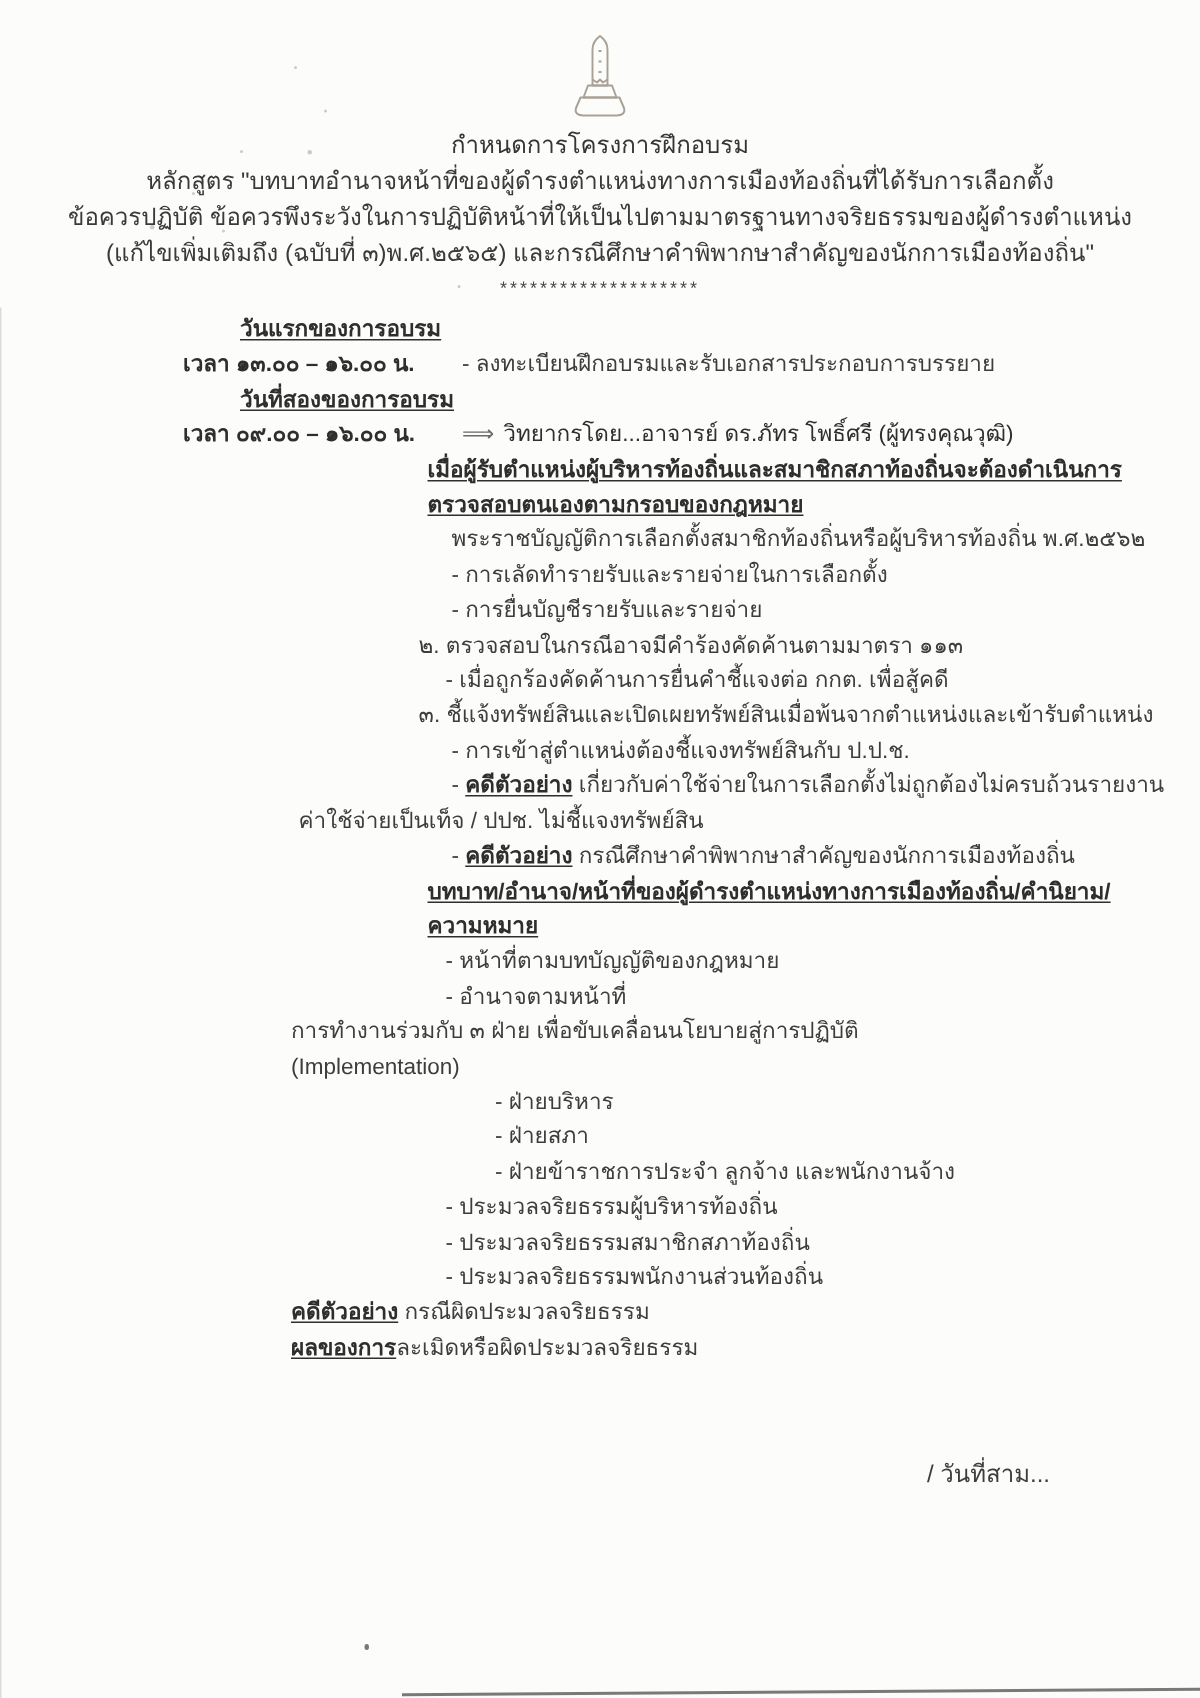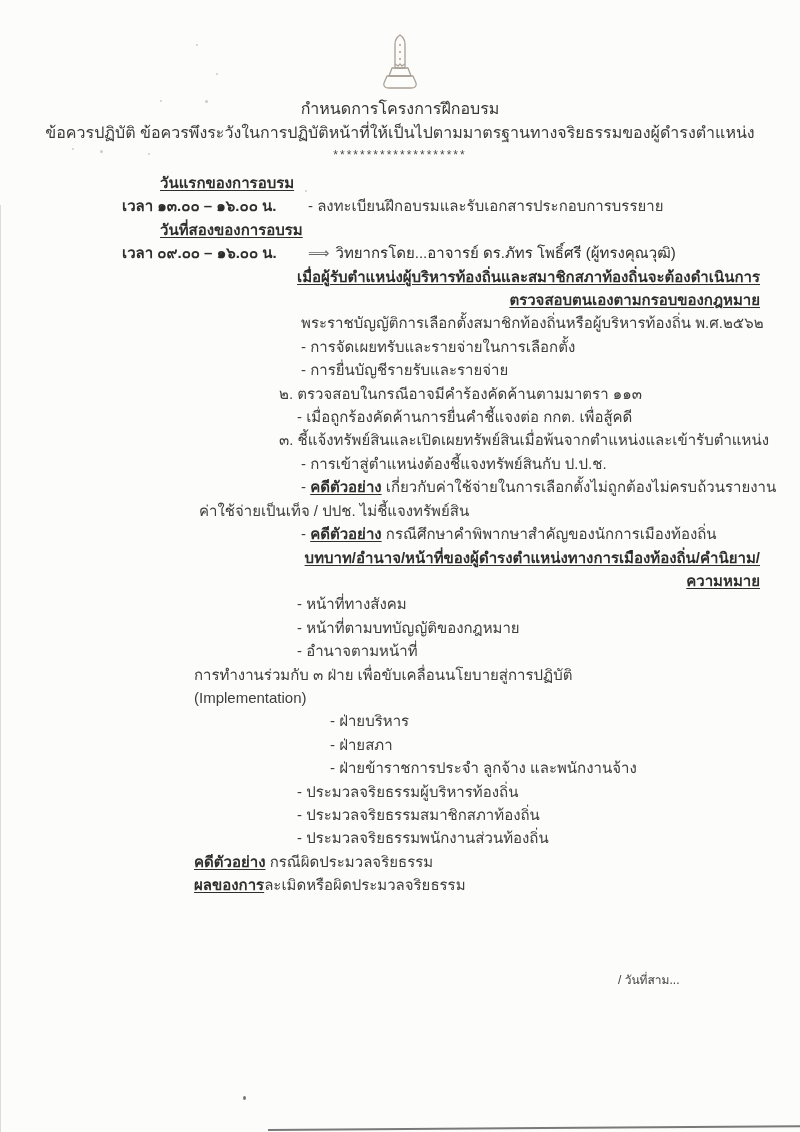--- a/index.html
+++ b/index.html
@@ -10,21 +10,21 @@
   .page{
     position:relative;
     width:800px;
     height:1132px;
     margin:0 auto;
     background:#fcfcfa;
     overflow:hidden;
     color:#3d3d3d;
   }
   
-  .header{ text-align:center; padding-top:33px; }
+  .header{ text-align:center; padding-top:22px; }
   .logo-wrap{ height:60px; display:flex; justify-content:center; }
   .doc-title{
     margin-top:4px;
     font-size:16px;
     line-height:24px;
     color:#353535;
   }
   .course-line{ font-size:16px; line-height:24px; color:#3a3a3a; }
   .stars{
     font-size:12px;
@@ -50,31 +50,31 @@
     color:#6a6a6a; font-size:15px; margin-right:6px;
   }
   .speaker{ font-weight:normal; color:#2e2e2e; }
   .ul-b{
     font-weight:bold; color:#2e2e2e;
     text-decoration:underline;
     text-decoration-thickness:1.2px;
     text-underline-offset:2px;
   }
   
-  .h  { margin-left:165px;text-align:right; }
+  .h  { margin-left:165px; }
   .n  { margin-left:159px; }
   .c  { margin-left:181px; }
   .c2 { margin-left:79px; }
   .d  { margin-left:177px; }
   .p  { margin-left:74px; }
   .dp { margin-left:210px; }
   
   .footer-note{
     position:absolute; left:618px; top:970px;
-    font-size:12px; color:#3d3d3d;
+    font-size:16px; color:#3d3d3d;
   }
   
   .speck{ position:absolute; border-radius:50%; background:#8f8f8d; opacity:.45; }
   .scan-bottom-line{
     position:absolute; left:268px; top:1127px; width:540px; height:2px;
     background:#4d4d4d; opacity:.75; transform:rotate(-0.4deg);
   }
   .scan-left-line{
     position:absolute; left:0; top:205px; width:1px; height:927px;
     background:#dcdcd8;
@@ -106,21 +106,23 @@
           <line x1="22" y1="12" x2="24" y2="12"></line>
           <line x1="22" y1="19" x2="24" y2="19"></line>
           <line x1="22" y1="26" x2="24" y2="26"></line>
           <path d="M18 31 L21 33 L23 31 L25 33 L28 31"></path>
           <path d="M15 35 L31 35 L34 43 L12 43 Z"></path>
           <path d="M10 43 L36 43 L39 50 C40 53 38 55 34 55 L12 55 C8 55 6 53 7 50 Z"></path>
         </svg>
       </span>
     </div>
     <div class="doc-title">กำหนดการโครงการฝึกอบรม</div>
+    <div class="course-line">หลักสูตร "บทบาทอำนาจหน้าที่ของผู้ดำรงตำแหน่งทางการเมืองท้องถิ่นที่ได้รับการเลือกตั้ง</div>
     <div class="course-line">ข้อควรปฏิบัติ ข้อควรพึงระวังในการปฏิบัติหน้าที่ให้เป็นไปตามมาตรฐานทางจริยธรรมของผู้ดำรงตำแหน่ง</div>
+    <div class="course-line">(แก้ไขเพิ่มเติมถึง (ฉบับที่ ๓)พ.ศ.๒๕๖๕) และกรณีศึกษาคำพิพากษาสำคัญของนักการเมืองท้องถิ่น"</div>
     <div class="stars">********************</div>
   </div>
 
   <div class="body">
 
     <div class="line day-head">วันแรกของการอบรม</div>
 
     <div class="row">
       <span class="line time">เวลา ๑๓.๐๐ – ๑๖.๐๐ น.</span>
       <span class="line">- ลงทะเบียนฝึกอบรมและรับเอกสารประกอบการบรรยาย</span>
@@ -132,41 +134,40 @@
       <span class="line time">เวลา ๐๙.๐๐ – ๑๖.๐๐ น.</span>
       <span class="line">
         <span class="arrow">⟹</span><span class="speaker">วิทยากรโดย...อาจารย์ ดร.ภัทร โพธิ์ศรี (ผู้ทรงคุณวุฒิ)</span>
       </span>
     </div>
 
     <div class="line h ul-b">เมื่อผู้รับตำแหน่งผู้บริหารท้องถิ่นและสมาชิกสภาท้องถิ่นจะต้องดำเนินการ</div>
     <div class="line h ul-b">ตรวจสอบตนเองตามกรอบของกฎหมาย</div>
 
     <div class="line c">พระราชบัญญัติการเลือกตั้งสมาชิกท้องถิ่นหรือผู้บริหารท้องถิ่น พ.ศ.๒๕๖๒</div>
-    <div class="line c">- การจัดเผยทรับและรายจ่ายในการเลือกตั้ง</div>
+    <div class="line c">- การเลัดทำรายรับและรายจ่ายในการเลือกตั้ง</div>
     <div class="line c">- การยื่นบัญชีรายรับและรายจ่าย</div>
 
     <div class="line n">๒. ตรวจสอบในกรณีอาจมีคำร้องคัดค้านตามมาตรา ๑๑๓</div>
     <div class="line d">- เมื่อถูกร้องคัดค้านการยื่นคำชี้แจงต่อ กกต. เพื่อสู้คดี</div>
 
     <div class="line n">๓. ชี้แจ้งทรัพย์สินและเปิดเผยทรัพย์สินเมื่อพ้นจากตำแหน่งและเข้ารับตำแหน่ง</div>
     <div class="line c">- การเข้าสู่ตำแหน่งต้องชี้แจงทรัพย์สินกับ ป.ป.ช.</div>
 
     <div class="line c">
       <span>- </span><span class="ul-b">คดีตัวอย่าง</span><span> เกี่ยวกับค่าใช้จ่ายในการเลือกตั้งไม่ถูกต้องไม่ครบถ้วนรายงาน</span>
     </div>
     <div class="line c2">ค่าใช้จ่ายเป็นเท็จ / ปปช. ไม่ชี้แจงทรัพย์สิน</div>
     <div class="line c">
       <span>- </span><span class="ul-b">คดีตัวอย่าง</span><span> กรณีศึกษาคำพิพากษาสำคัญของนักการเมืองท้องถิ่น</span>
     </div>
 
     <div class="line h ul-b">บทบาท/อำนาจ/หน้าที่ของผู้ดำรงตำแหน่งทางการเมืองท้องถิ่น/คำนิยาม/</div>
     <div class="line h ul-b">ความหมาย</div>
 
-    <div class="line d">- หน้าที่ทางสังคม</div>
     <div class="line d">- หน้าที่ตามบทบัญญัติของกฎหมาย</div>
     <div class="line d">- อำนาจตามหน้าที่</div>
 
     <div class="line p">การทำงานร่วมกับ ๓ ฝ่าย เพื่อขับเคลื่อนนโยบายสู่การปฏิบัติ</div>
     <div class="line p">(Implementation)</div>
 
     <div class="line dp">- ฝ่ายบริหาร</div>
     <div class="line dp">- ฝ่ายสภา</div>
     <div class="line dp">- ฝ่ายข้าราชการประจำ ลูกจ้าง และพนักงานจ้าง</div>
 

